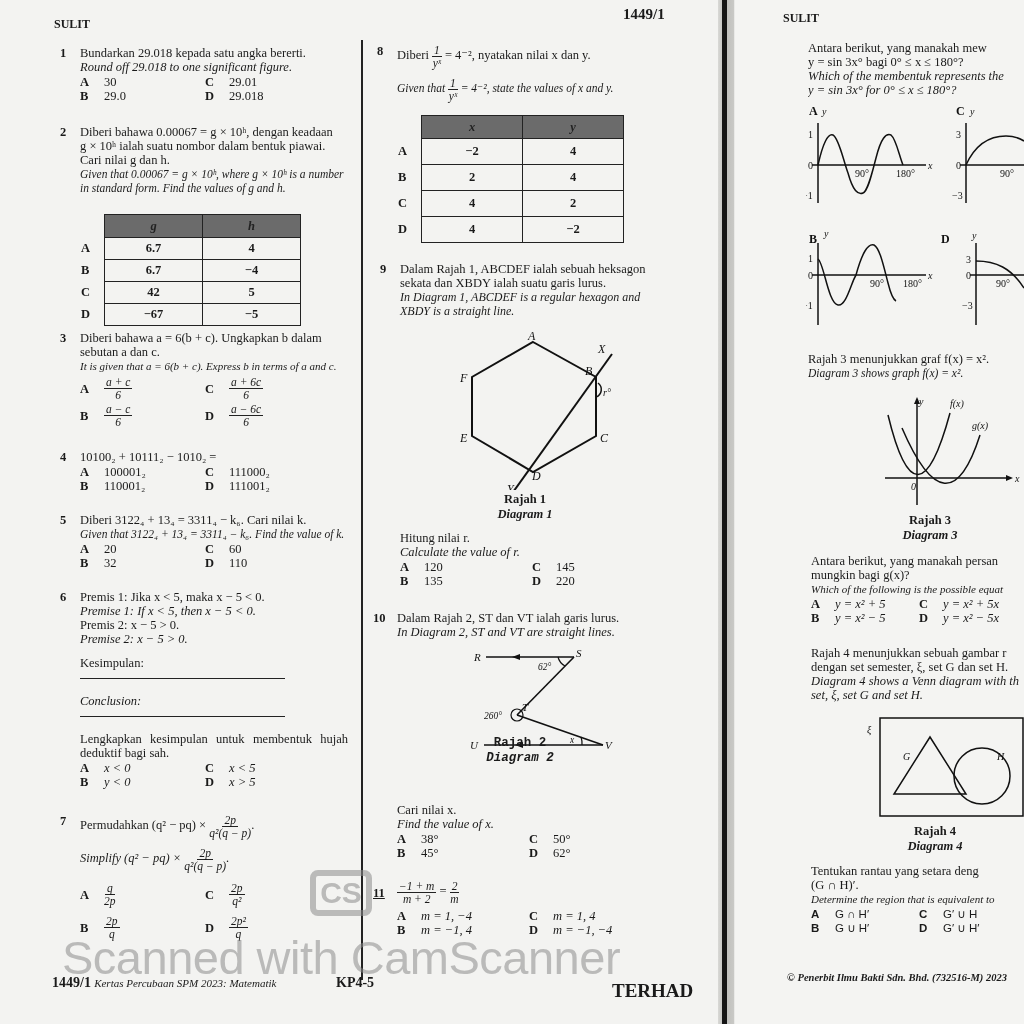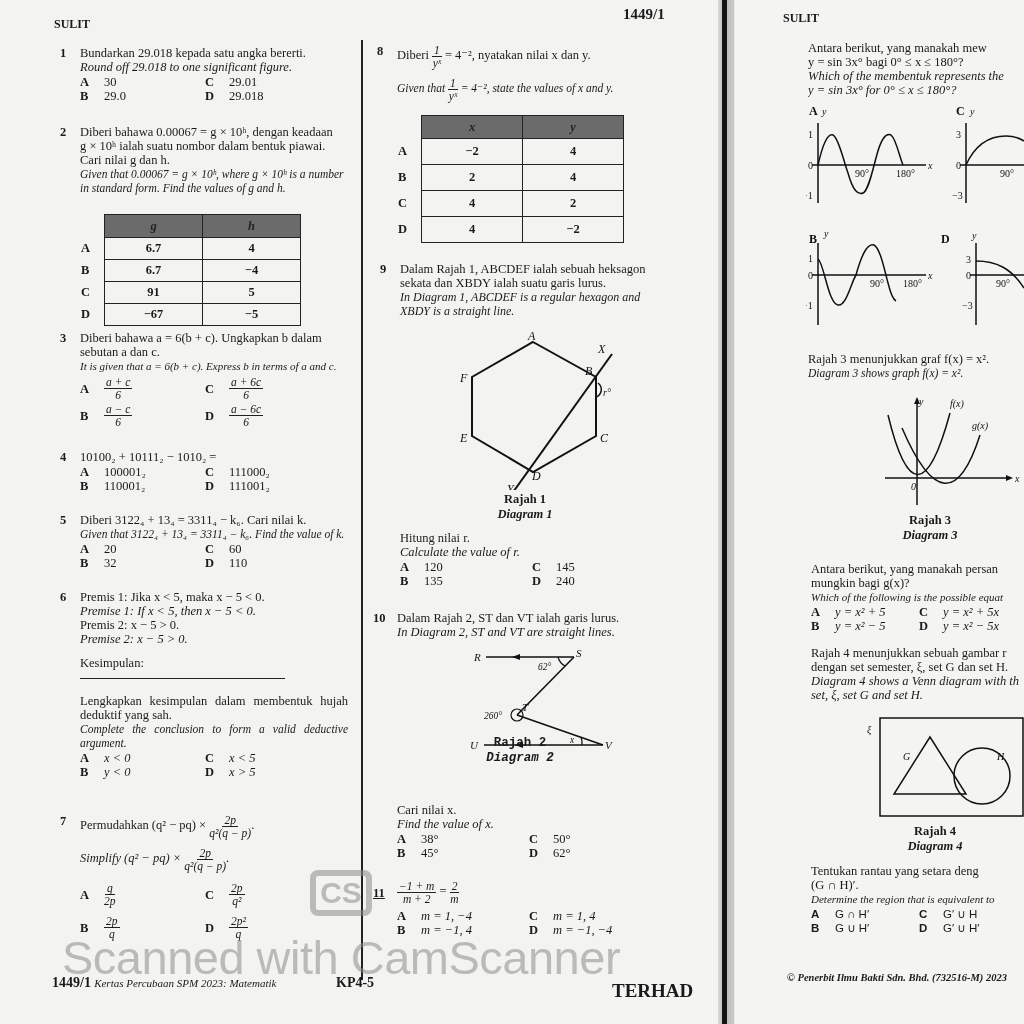--- a/index.html
+++ b/index.html
@@ -91,21 +91,21 @@
         <td>6.7</td>
         <td>4</td>
       </tr>
   <tr>
         <td class="lbl">B</td>
         <td>6.7</td>
         <td>−4</td>
       </tr>
   <tr>
         <td class="lbl">C</td>
-        <td>91</td>
+        <td>42</td>
         <td>5</td>
       </tr>
   <tr>
         <td class="lbl">D</td>
         <td>−67</td>
         <td>−5</td>
       </tr>
 </tbody>
   </table>
 
@@ -193,22 +193,22 @@
   </div>
 </div>
 
 <div class="q" style="left:80px;top:590px;width:268px;">
   <span class="num">6</span>
   <div>Premis 1: Jika x &lt; 5, maka x − 5 &lt; 0.</div>
   <div class="it">Premise 1: If x &lt; 5, then x − 5 &lt; 0.</div>
   <div>Premis 2: x − 5 &gt; 0.</div>
   <div class="it">Premise 2: x − 5 &gt; 0.</div>
   <div style="margin-top:10px;"><span>Kesimpulan:</span> <span class="blank"></span></div>
-  <div style="margin-top:10px;text-align:justify;">Lengkapkan kesimpulan dalam membentuk hujah deduktif yang sah.</div>
-  <div class="it" style="text-align:justify;font-size:11.5px;">Complete the conclusion to form a valid deductive argument.</div>
+  <div class="it" style="margin-top:10px;"><span>Conclusion:</span> <span class="blank"></span></div>
+  <div style="margin-top:10px;text-align:justify;">Lengkapkan kesimpulan untuk membentuk hujah deduktif bagi sah.</div>
   <div class="opts">
     <div class="opt">
         <b>A</b>
         <span class="it">x &lt; 0</span>
       </div>
     <div class="opt">
         <b>C</b>
         <span class="it">x &lt; 5</span>
       </div>
     <div class="opt">
@@ -343,21 +343,21 @@
     <div class="opt">
         <b>C</b>
         <span>145</span>
       </div>
     <div class="opt">
         <b>B</b>
         <span>135</span>
       </div>
     <div class="opt">
         <b>D</b>
-        <span>240</span>
+        <span>220</span>
       </div>
   </div>
 </div>
 
 <div class="q" style="left:397px;top:611px;width:290px;">
   <span class="num" style="left:-24px">10</span>
   <div>Dalam Rajah 2, ST dan VT ialah garis lurus.</div>
   <div class="it">In Diagram 2, ST and VT are straight lines.</div>
 </div>
 <svg style="position:absolute;left:470px;top:645px;" width="150" height="115">
@@ -522,21 +522,21 @@
     <text x="70" y="12">f(x)</text>
     <text x="92" y="34">g(x)</text>
     <text x="31" y="95">0</text>
     <text x="135" y="87">x</text>
   </g>
 </svg>
 <div class="caption" style="position:absolute;left:880px;top:513px;width:100px;">
   <div class="t">Rajah 3</div>
   <div class="s">Diagram 3</div>
 </div>
-<div class="q" style="left:811px;top:554px;width:213px;overflow:hidden;white-space:nowrap;margin-top:8px;">
+<div class="q" style="left:811px;top:554px;width:213px;overflow:hidden;white-space:nowrap;">
   <div>Antara berikut, yang manakah persan</div>
   <div>mungkin bagi g(x)?</div>
   <div class="it" style="font-size:11px">Which of the following is the possible equat</div>
   <div class="opts" style="grid-template-columns:108px 110px;">
     <div class="opt">
         <b>A</b>
         <span class="it">y = x² + 5</span>
       </div>
     <div class="opt">
         <b>C</b>

